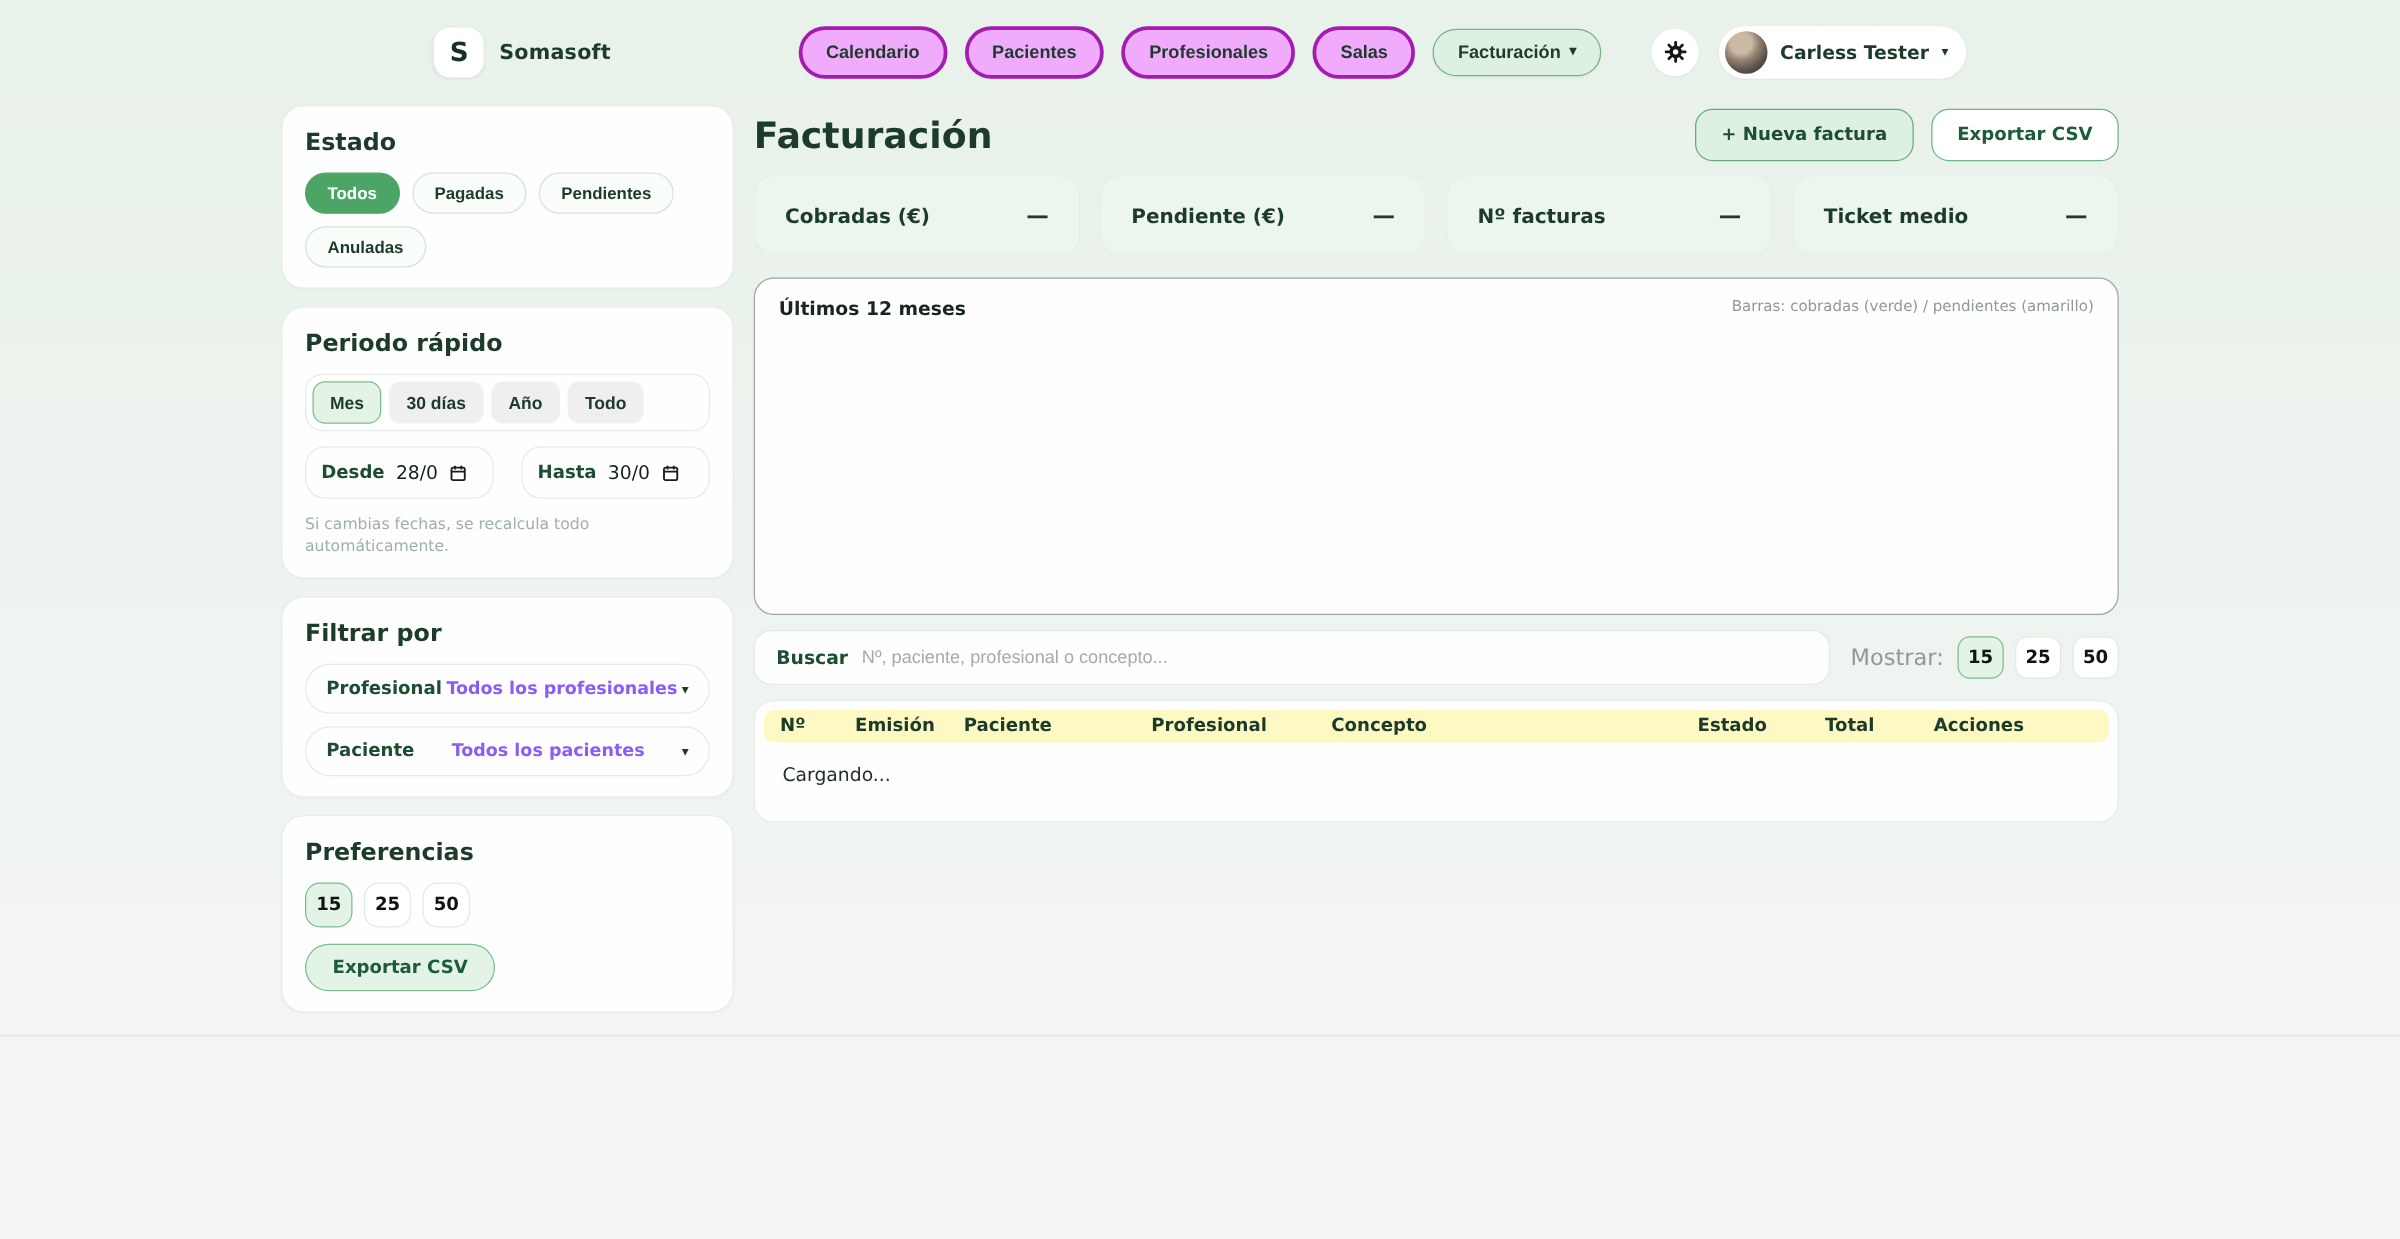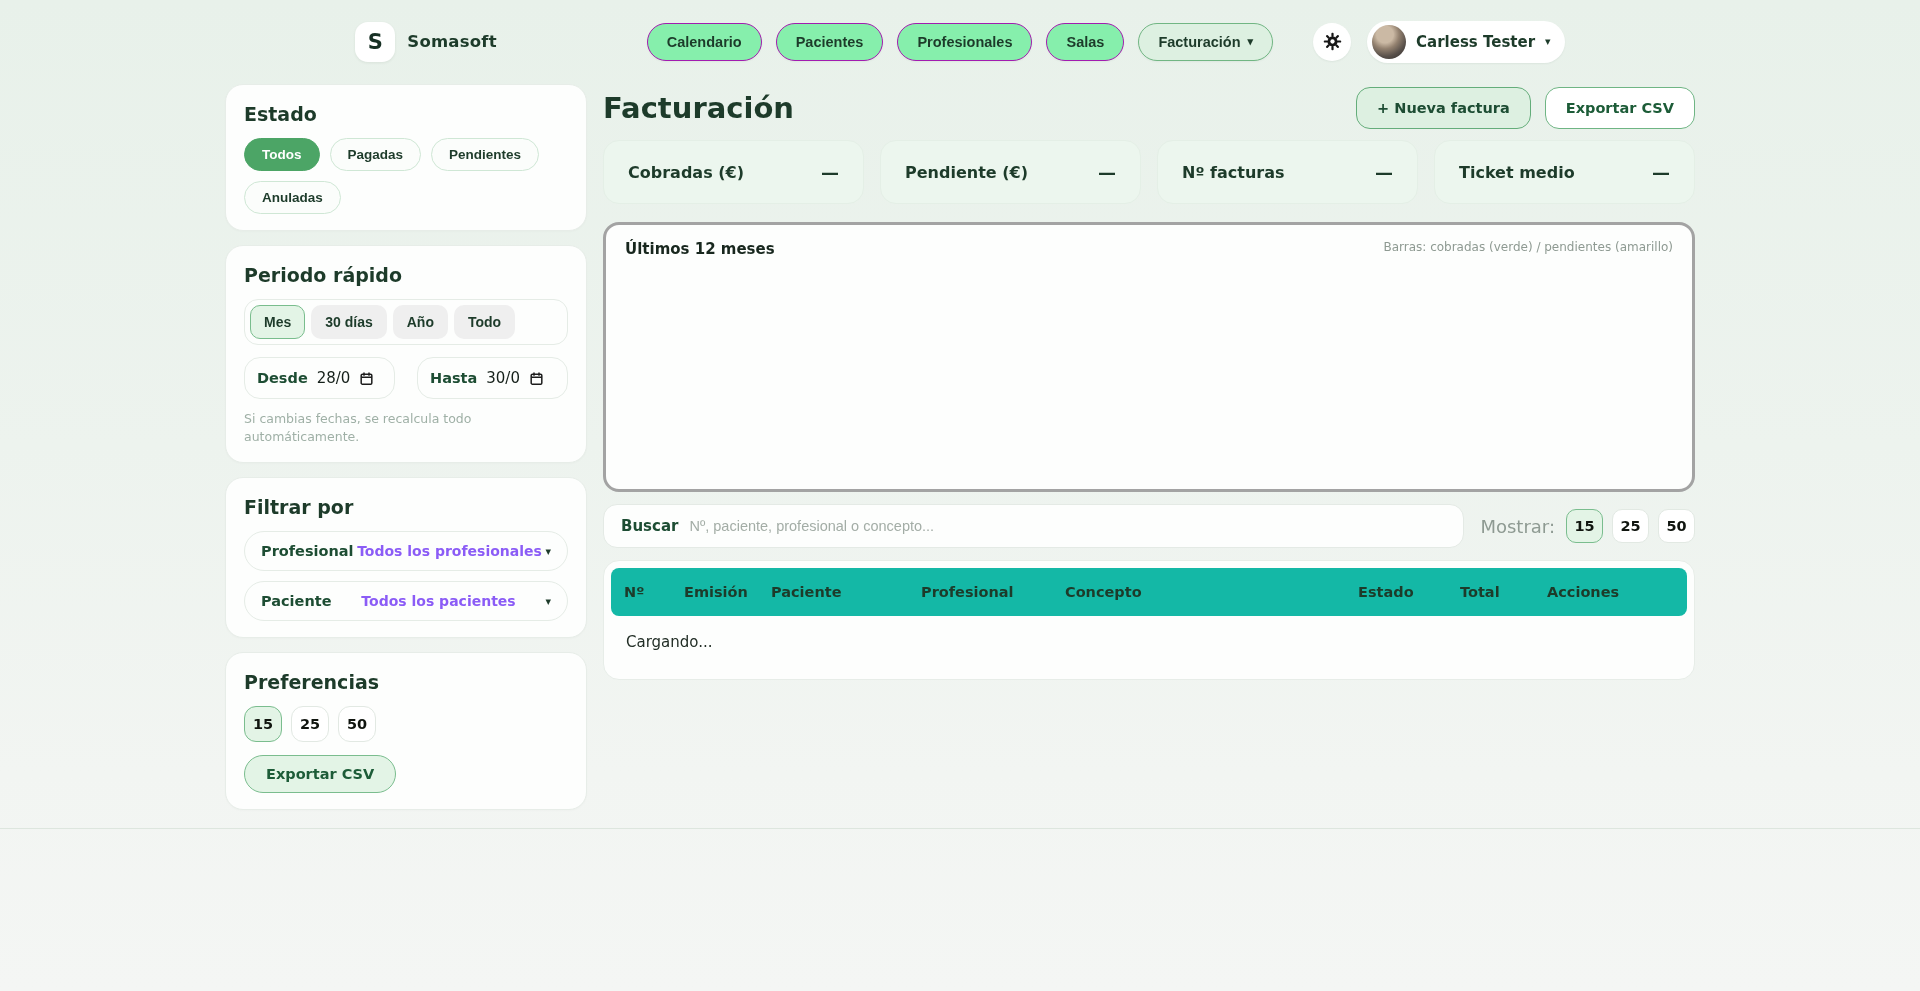--- a/index.html
+++ b/index.html
@@ -10,21 +10,21 @@
     background:linear-gradient(180deg,#e8f1ea 0%,#edf3ee 45%,#f2f5f2 78%,#f4f6f4 100%);
   }
 
   
   .topbar { display:flex; align-items:center; justify-content:center; padding-top:15px; height:68px; }
   .brand { display:flex; align-items:center; gap:12px; margin-right:150px; }
   .logo-box { width:40px; height:40px; background:#fff; border-radius:13px; display:flex; align-items:center; justify-content:center;
               box-shadow:0 1px 3px rgba(20,50,30,.08); font-weight:800; font-size:21px; color:#173024; }
   .brand-name { font-weight:800; font-size:16.5px; color:#1d3b2a; letter-spacing:.2px; }
   .nav-pills { display:flex; align-items:center; gap:14px; }
-  .nav-pill { background:#86efac; border:1px solid #a21caf; border-radius:999px; padding:10px 19px; font-weight:700; font-size:14.5px;
+  .nav-pill { background:#f0abfc; border:3px solid #a21caf; border-radius:999px; padding:10px 19px; font-weight:700; font-size:14.5px;
               color:#1d3b2a; box-shadow:0 1px 2px rgba(20,50,30,.05); cursor:pointer; display:flex; align-items:center; gap:7px; }
   .nav-pill.active { background:#ddf0e1; border:1px solid #71b683; }
   .caret { font-size:11px; line-height:1; color:#1d3b2a; }
   .header-right { display:flex; align-items:center; gap:16px; margin-left:40px; }
   .icon-btn { width:38px; height:38px; border-radius:50%; background:#fff; border:none; display:flex; align-items:center; justify-content:center;
               box-shadow:0 1px 2px rgba(20,50,30,.06); cursor:pointer; }
   .user-chip { background:#fff; border-radius:999px; padding:4px 14px 4px 5px; display:flex; align-items:center; gap:10px;
                box-shadow:0 1px 2px rgba(20,50,30,.06); cursor:pointer; }
   .avatar { width:34px; height:34px; border-radius:50%;
             background:radial-gradient(circle at 38% 28%, #cbb9a4 0 26%, #93816f 44%, #58504a 68%, #2d2a28 100%); }
@@ -83,40 +83,40 @@
   .btn-outline { background:#fff; border:1px solid #6fb584; color:#1d5c38; }
 
   
   .stats { display:flex; gap:16px; margin-top:8px; }
   .stat-card { flex:1; height:64px; background:#ecf6ee; border:1px solid #e4efe6; border-radius:16px; padding:0 24px;
                display:flex; align-items:center; justify-content:space-between; }
   .stat-label { font-size:16px; font-weight:700; color:#1d3b2a; }
   .stat-value { font-size:18px; font-weight:800; color:#1d3b2a; }
 
   
-  .chart-card { margin-top:18px; height:270px; background:#fdfefd; border:3px solid #a3a3a3; border-radius:16px; padding:15px 19px; }
+  .chart-card { margin-top:18px; height:270px; background:#fdfefd; border:1px solid #a3a3a3; border-radius:16px; padding:15px 19px; }
   .chart-head { display:flex; align-items:flex-start; justify-content:space-between; }
   .chart-title { font-size:15px; font-weight:800; color:#18271e; }
   .chart-note { font-size:12px; color:#8e9a92; }
 
   
   .search-row { display:flex; align-items:center; gap:16px; margin-top:12px; }
   .search-box { flex:1; height:44px; background:#fdfefd; border:1px solid #e4eae5; border-radius:14px;
                 display:flex; align-items:center; gap:11px; padding:0 17px; }
   .search-label { font-weight:800; font-size:15px; color:#1d4d33; }
   .search-input { flex:1; border:none; outline:none; background:transparent; font-family:Liberation Sans, sans-serif; font-size:14.5px; color:#14532d; }
   .search-input::placeholder { color:#a3ada6; }
   .mostrar { display:flex; align-items:center; gap:9px; }
   .mostrar-label { font-size:18px; color:#8e9a92; margin-right:2px; }
   .mostrar .size-btn { width:37px; height:34px; border-radius:10px; }
 
   
   .table-card { margin-top:12px; background:#fdfefd; border:1px solid #e7ede8; border-radius:16px; padding:7px; }
   .thead { display:grid; grid-template-columns:60px 87px 150px 144px 293px 102px 87px 1fr; align-items:center;
-           background:#14b8a6; border-radius:8px; height:48px; }
+           background:#fef9c3; border-radius:8px; height:26px; }
   .th { font-size:14.5px; font-weight:800; color:#1d3b2a; padding-left:13px; white-space:nowrap; }
   .loading-row { padding:17px 15px 21px; font-size:15px; color:#222e26; }
 
   
   .footer-rule { margin-top:18px; border-top:1px solid #dde6de; height:1px; }
 </style>
 </head>
 <body>
 
 <header class="topbar">

